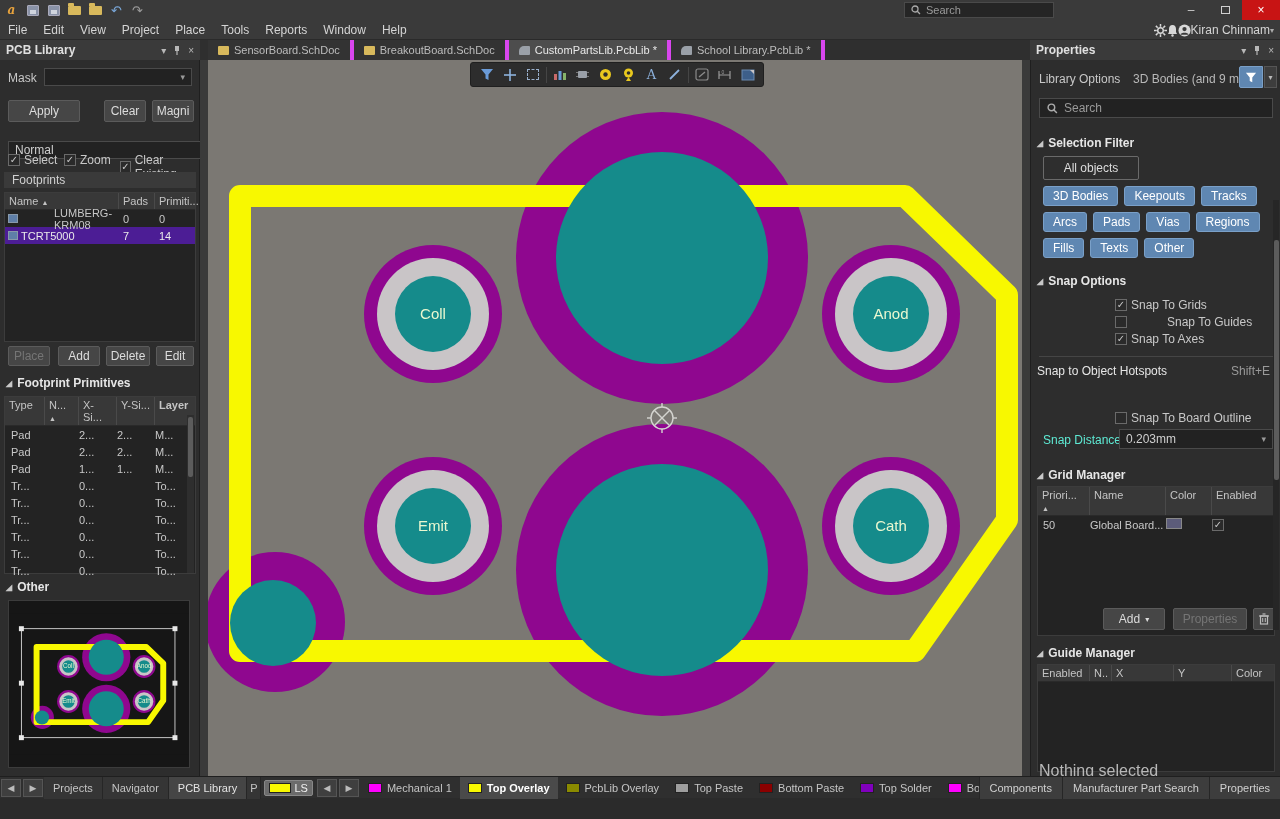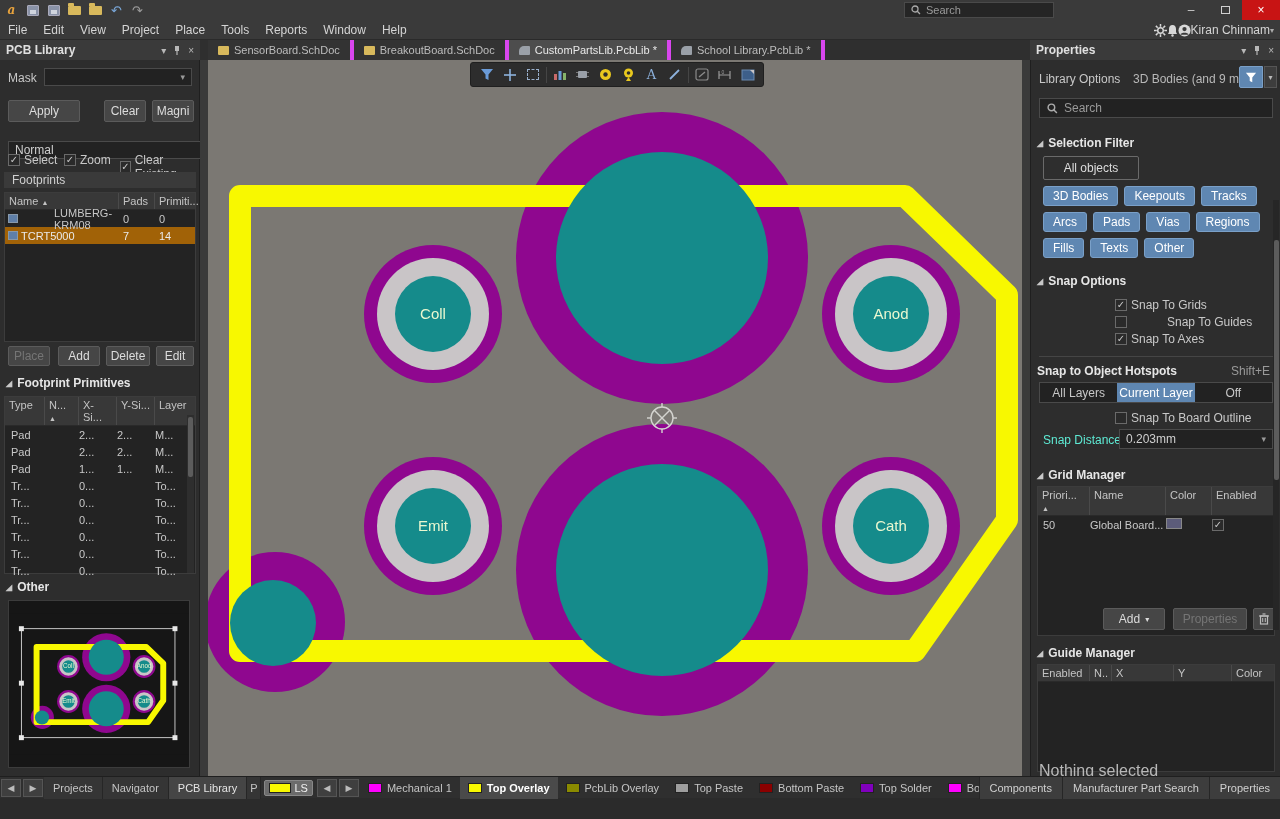--- a/index.html
+++ b/index.html
@@ -46,21 +46,21 @@
   .btn { background:#464646; border:1px solid #5b5b5b; color:#dcdcdc; font-size:12px; display:flex; align-items:center; justify-content:center; border-radius:2px; }
   .btn.disabled { color:#757575; }
   .chk { display:flex; align-items:center; gap:4px; font-size:12px; color:#c8c8c8; }
   .box { width:12px; height:12px; background:#2a2a2a; border:1px solid #6a6a6a; color:#c8c8c8; font-size:10px; line-height:10px; text-align:center; }
   .sec-head { display:flex; align-items:center; gap:5px; font-weight:bold; color:#e6e6e6; font-size:12px; }
   .tri { font-size:8px; color:#c8c8c8; }
   .grid-table { background:#232323; border:1px solid #3c3c3c; position:absolute; }
   .t-head { background:#383838; border-bottom:1px solid #2a2a2a; display:flex; color:#c4c4c4; font-size:11px; }
   .t-head > div { padding:2px 4px; border-right:1px solid #4a4a4a; }
   .t-row { display:flex; color:#c8c8c8; font-size:11px; height:17px; align-items:center; }
-  .t-row.sel { background:#a16207; color:#eaeaea; }
+  .t-row.sel { background:#4c1d95; color:#eaeaea; }
   .fp-ico { width:10px; height:9px; background:#5f7fa8; border:1px solid #89a; margin:0 3px; }
   .scroll-v { position:absolute; right:1px; width:7px; background:#2e2e2e; }
   .thumb { position:absolute; left:1px; width:5px; background:#5c5c5c; border-radius:2px; }
 
   #preview { position:absolute; left:8px; top:540px; width:182px; height:168px; background:#161616; border:1px solid #3c3c3c; }
 
   
   #canvas-wrap { position:absolute; left:200px; top:60px; width:830px; height:716px; background:#3a3a3a; }
   #canvas { position:absolute; left:8px; top:0; width:814px; height:716px; background:#7b7873; }
   #float-toolbar { position:absolute; left:262px; top:2px; width:294px; height:25px; background:#2d2d2d; border:1px solid #1f1f1f; border-radius:3px; display:flex; align-items:center; justify-content:space-around; padding:0 4px; }
@@ -270,21 +270,21 @@
       <span class="tri">◢</span>
       <span>Footprint Primitives</span>
     </div>
 
     <div class="grid-table" style="left:4px;top:336px;width:192px;height:178px;">
       <div class="t-head">
         <div style="width:40px;">Type</div>
         <div style="width:34px;"><span>N...</span> <span style="font-size:7px;">▲</span></div>
         <div style="width:38px;">X-Si...</div>
         <div style="width:38px;">Y-Si...</div>
-        <div style="width:34px;border-right:none;">Layer</div>
+        <div style="width:34px;border-right:none;font-weight:bold;">Layer</div>
       </div>
       <div class="t-row">
           <div style="width:40px;padding-left:6px;">Pad</div>
           <div style="width:34px;"></div>
           <div style="width:38px;">2...</div>
           <div style="width:38px;">2...</div>
           <div style="width:30px;">M...</div>
         </div>
       <div class="t-row">
           <div style="width:40px;padding-left:6px;">Pad</div>
@@ -561,27 +561,22 @@
     <div class="chk" style="position:absolute;left:84px;top:255px;gap:40px;">
         <span class="box"></span>
         <span>Snap To Guides</span>
       </div>
     <div class="chk" style="position:absolute;left:84px;top:272px;">
         <span class="box">✓</span>
         <span>Snap To Axes</span>
       </div>
     <div style="position:absolute;left:8px;top:296px;width:234px;height:1px;background:#454545;"></div>
 
-    <div style="position:absolute;left:6px;top:304px;font-weight:bold;color:#e6e6e6;">Snap to Object Hotspots</div>
+    <div style="position:absolute;left:6px;top:304px;font-weight:normal;color:#e6e6e6;">Snap to Object Hotspots</div>
     <div style="position:absolute;right:10px;top:304px;color:#9a9a9a;">Shift+E</div>
-    <div style="position:absolute;left:8px;top:322px;width:234px;height:21px;background:#222;border:1px solid #4a4a4a;display:flex;">
-      <span class="seg">All Layers</span>
-      <span class="seg on">Current Layer</span>
-      <span class="seg">Off</span>
-    </div>
     <div class="chk" style="position:absolute;left:84px;top:351px;">
         <span class="box"></span>
         <span>Snap To Board Outline</span>
       </div>
     <span style="position:absolute;left:12px;top:373px;color:#5eead4;">Snap Distance</span>
     <div class="dd" style="position:absolute;left:88px;top:369px;width:154px;height:20px;">
         <span>0.203mm</span>
         <span class="arr">▾</span>
       </div>
 

